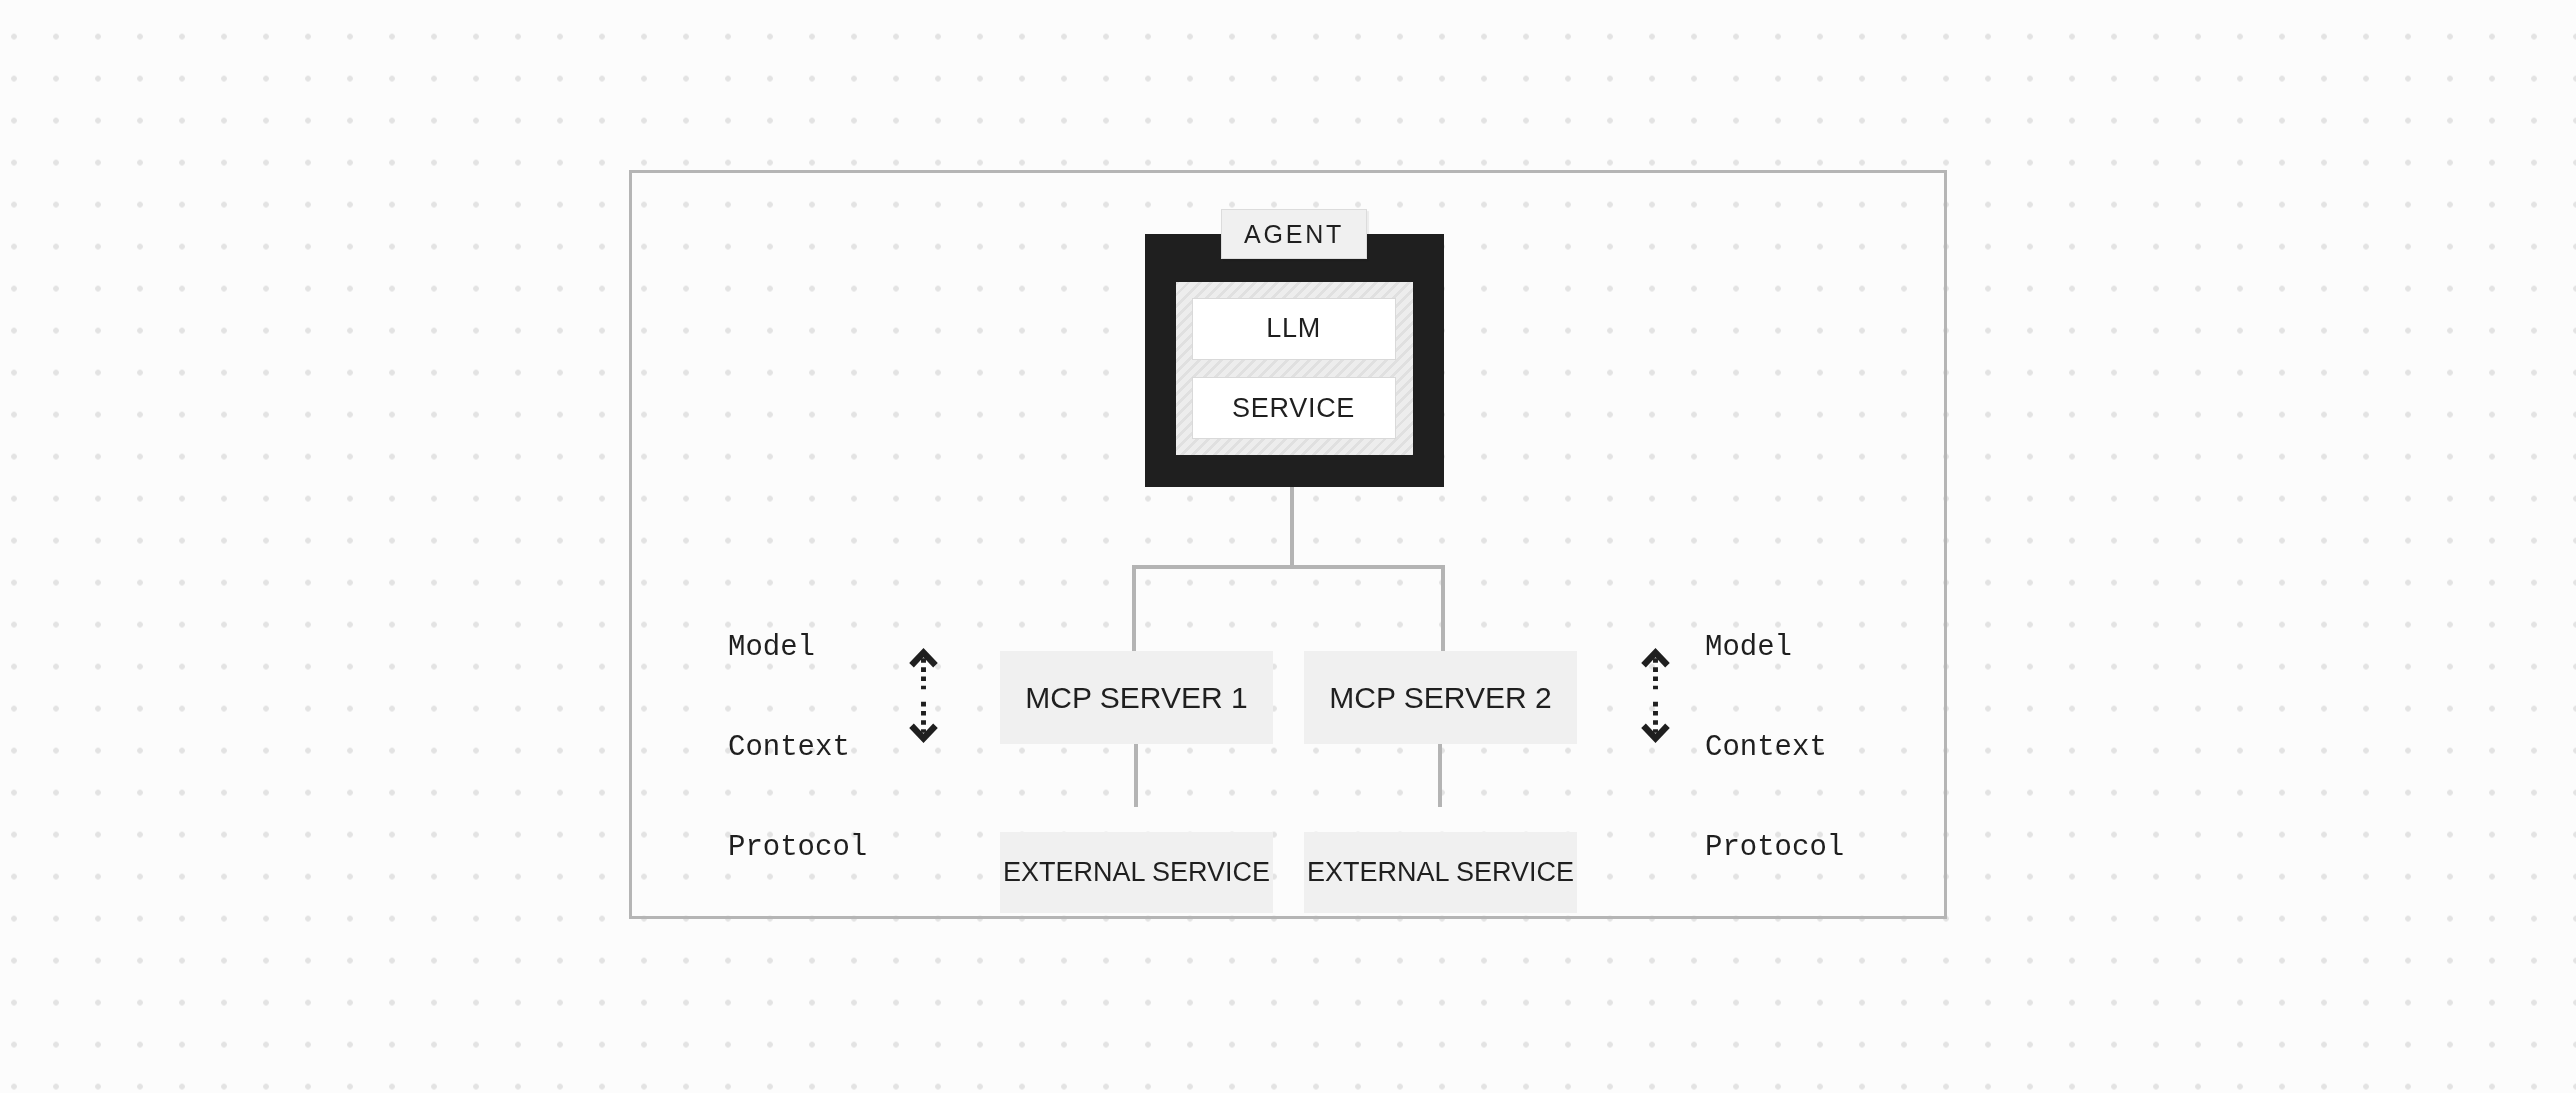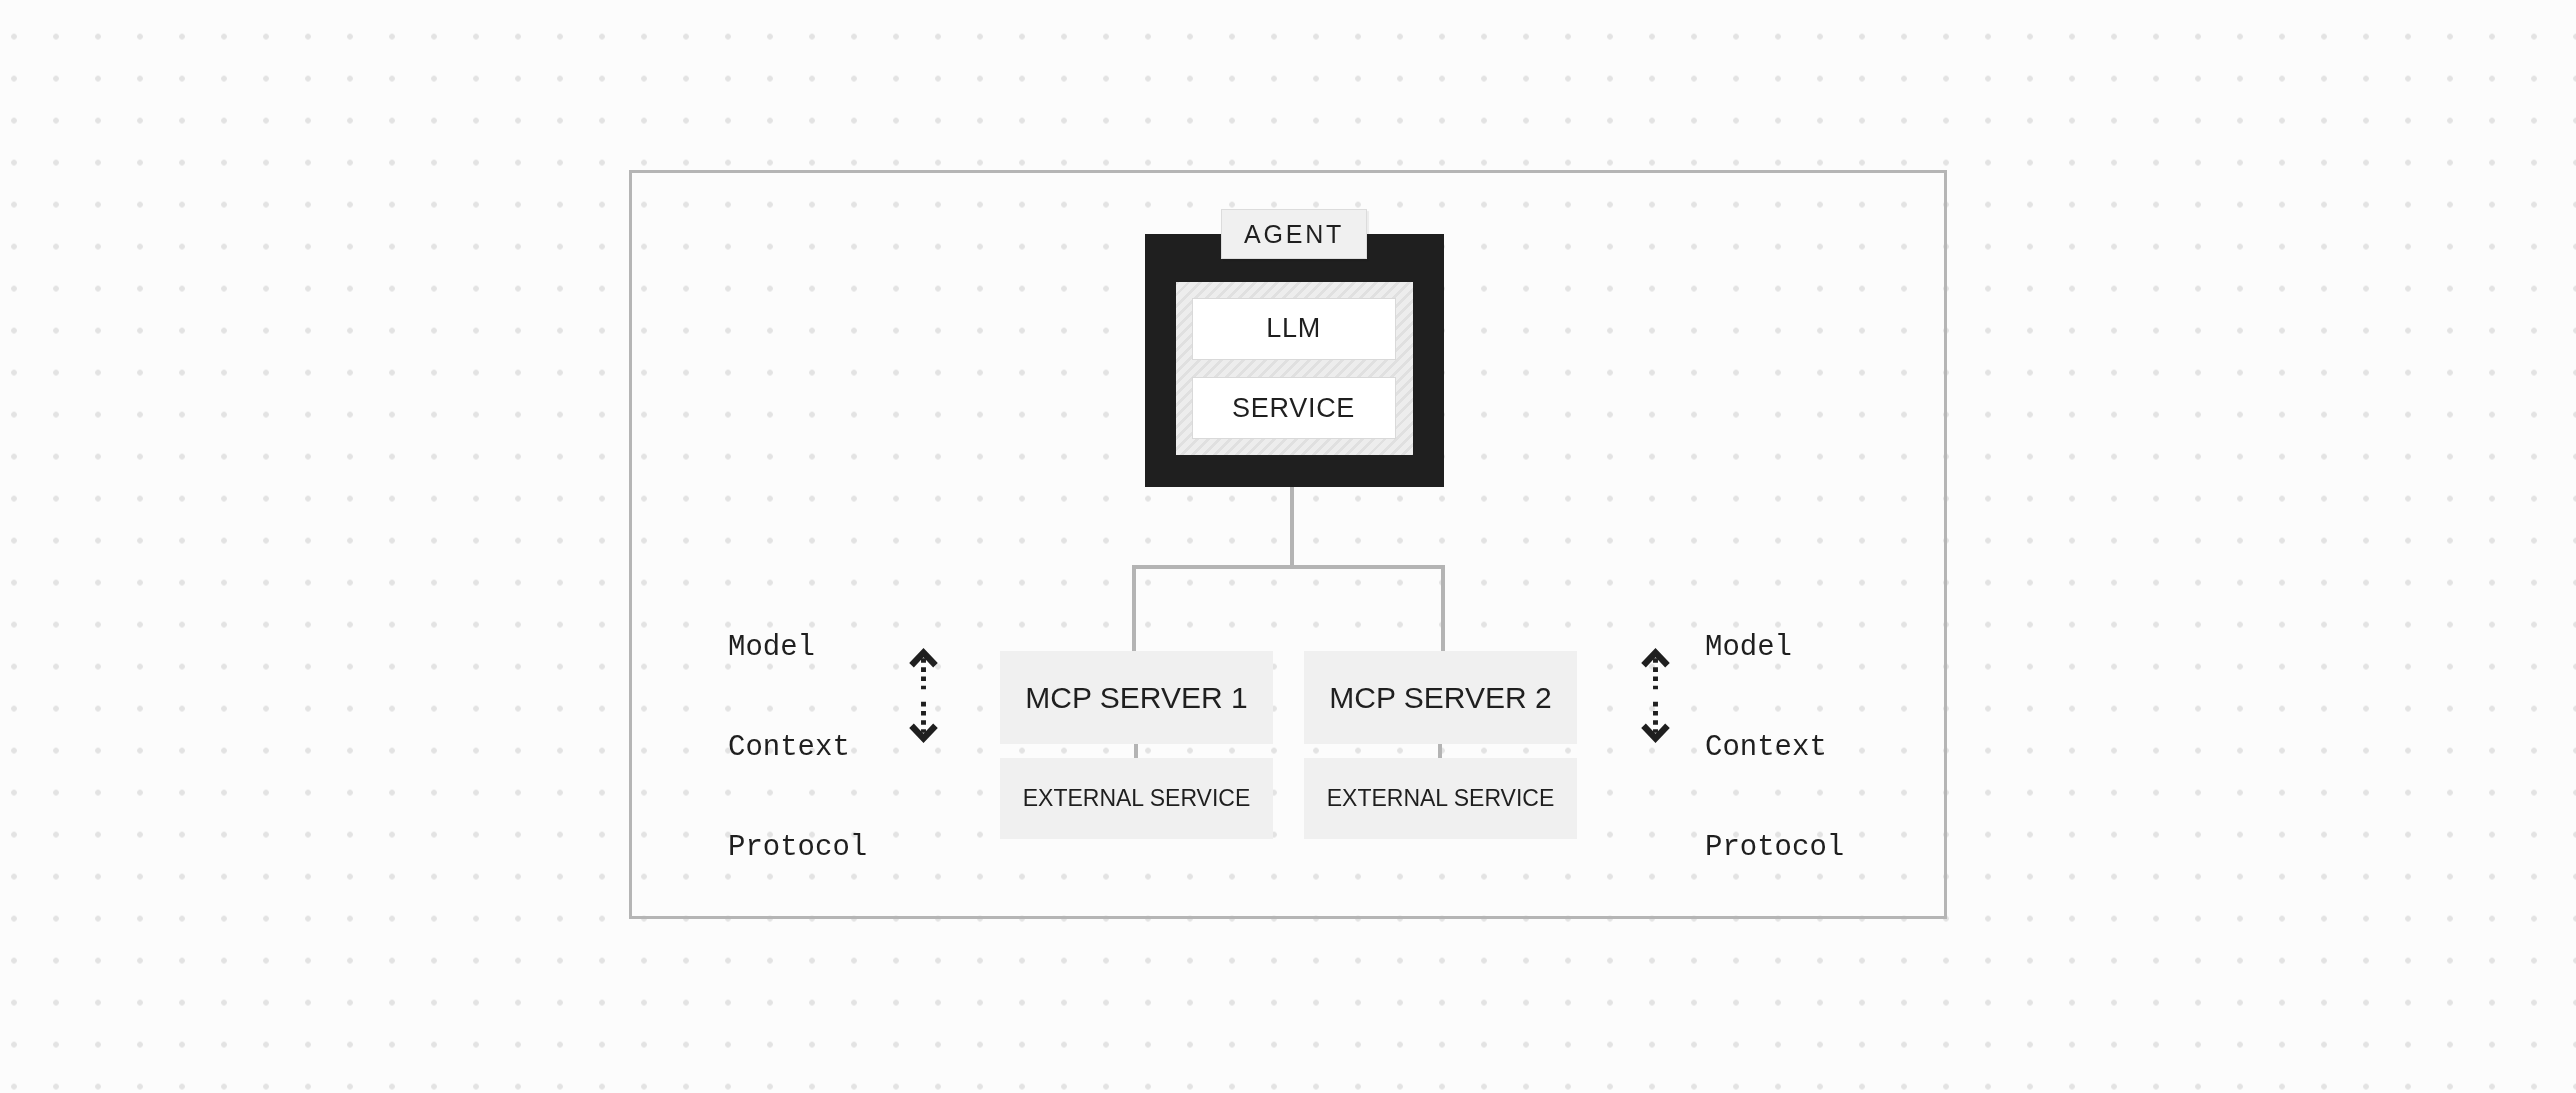--- a/index.html
+++ b/index.html
@@ -43,21 +43,21 @@
     background:var(--node-light); border:1.4px solid var(--label-border);
     box-sizing:border-box; box-shadow:2.1px 2.1px 0 rgba(0,0,0,0.06);
     display:flex; align-items:center; justify-content:center;
     font-size:25px; letter-spacing:2.8px; color:var(--text-dark);
   }
   .gray-node {
     position:absolute; background:var(--node-light); color:var(--text-dark);
     display:flex; align-items:center; justify-content:center; white-space:nowrap;
   }
   .mcp { width:273px; height:93px; top:651px; font-size:30px; }
-  .es  { width:273px; height:81px; top:758px; font-size:23px; }
+  .es  { width:273px; height:81px; top:832px; font-size:27px; }
   .proto-label {
     position:absolute; top:623px; width:170px;
     font-family:Liberation Mono, monospace; font-size:29px; line-height:50px;
     color:var(--text-dark); white-space:pre;
   }
   .arrow-svg { position:absolute; top:646px; width:31px; height:99px; }
   .arrow-svg polyline { fill:none; stroke:var(--text-dark); stroke-width:9; }
   .arrow-svg line { stroke:var(--text-dark); stroke-width:7; stroke-dasharray:6.5 6.5; }
 </style>
 </head>

